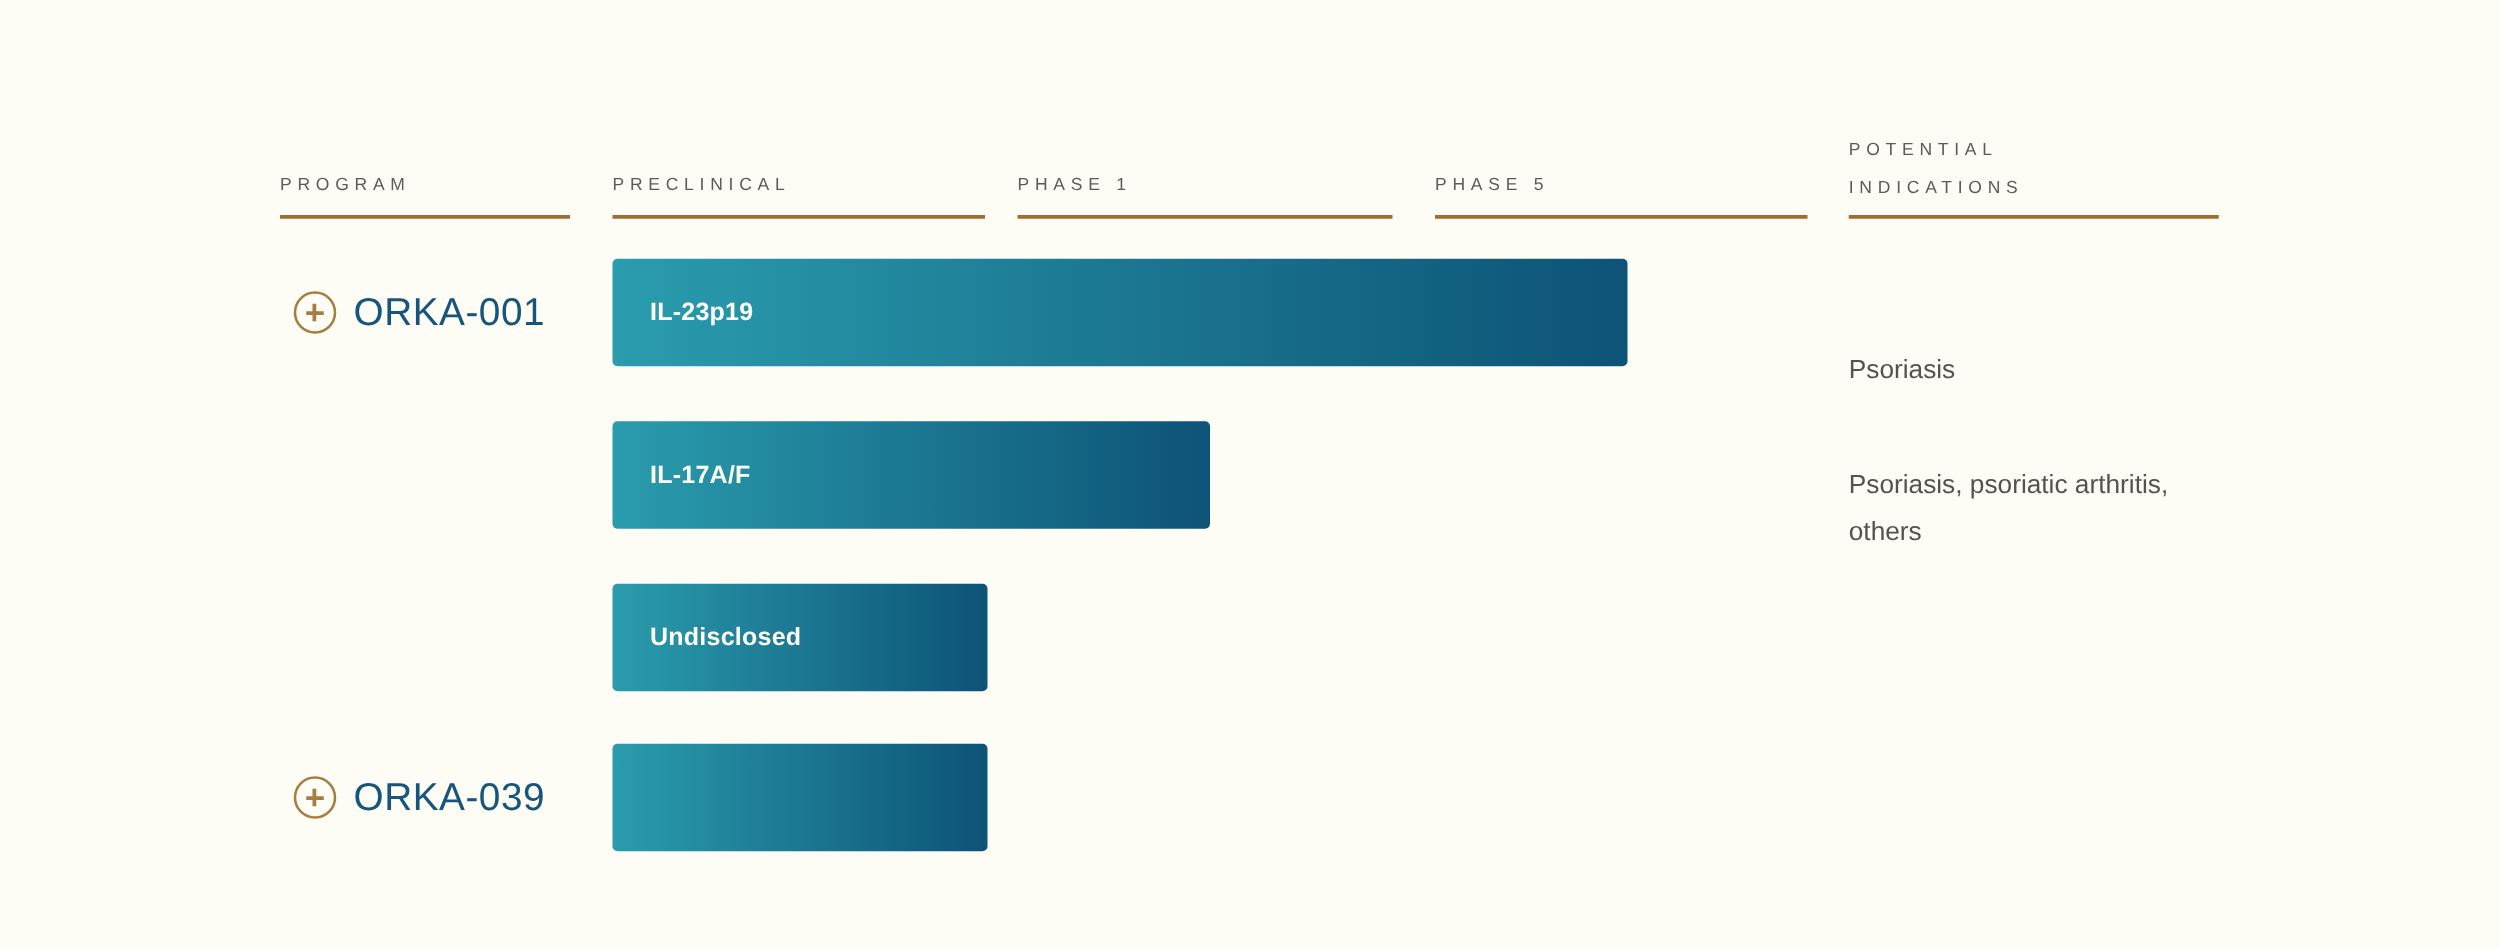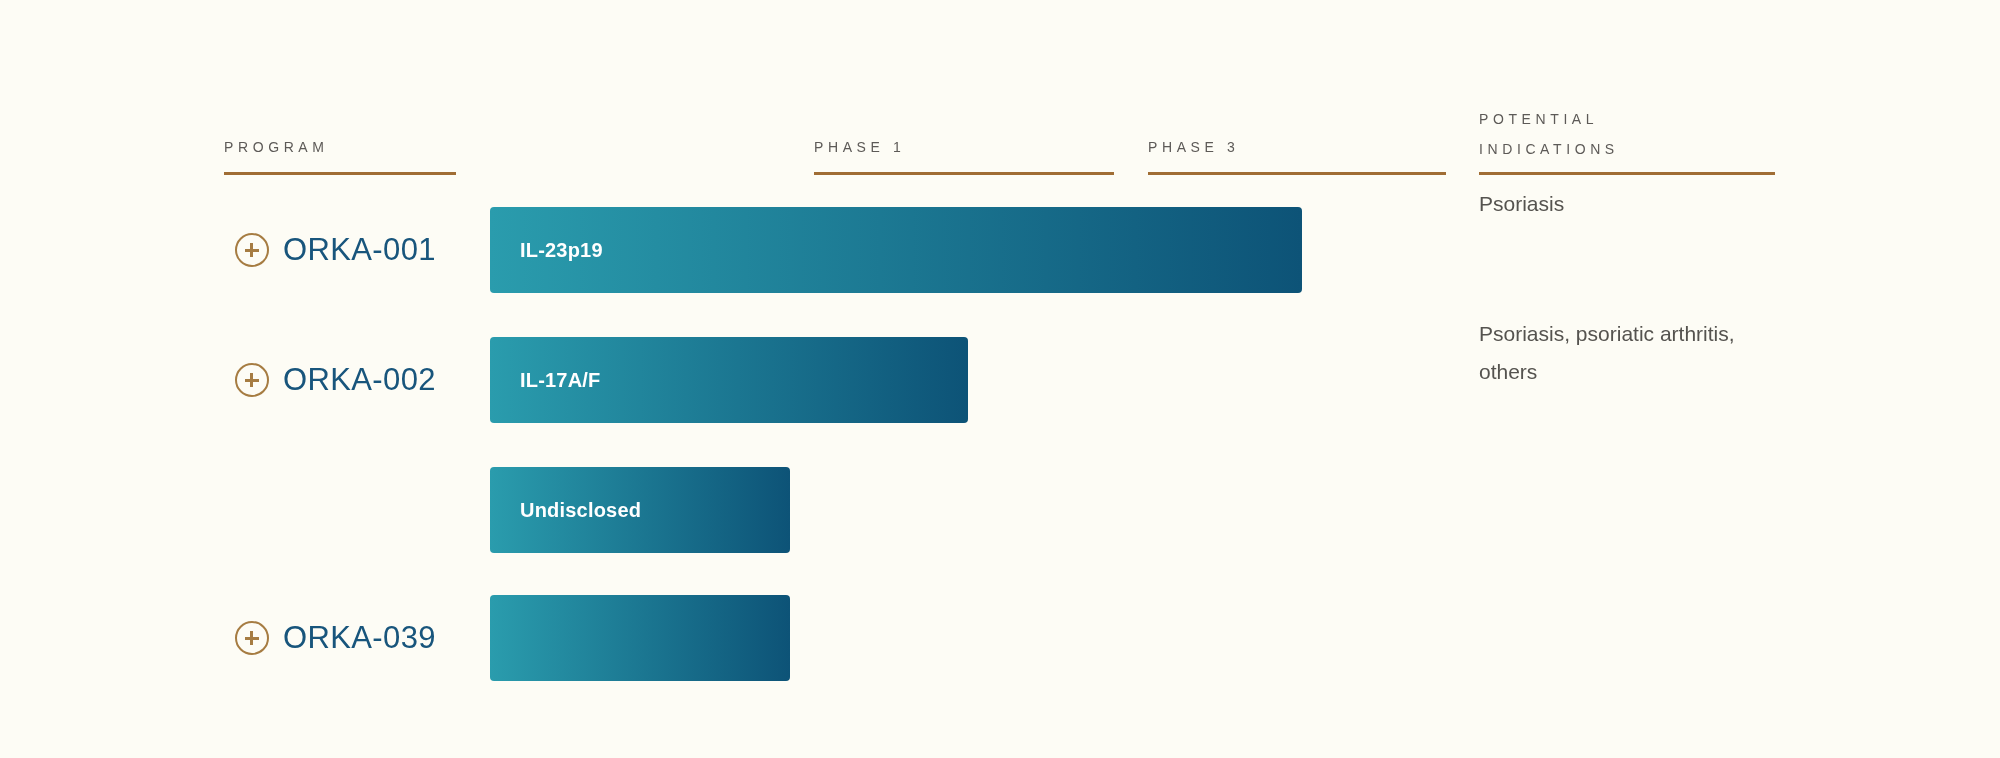--- a/index.html
+++ b/index.html
@@ -138,48 +138,52 @@
   }
 
   
   .indication {
     position: absolute;
     left: 1479px;
     width: 300px;
     top: 0;
     height: 130px;
     display: flex;
-    align-items: flex-start;
+    align-items: flex-end;
   }
   .indication .text {
     font-size: 21px;
     line-height: 38px;
     color: #55534f;
   }
 </style>
 </head>
 <body>
 
 <div class="pipeline">
 
   <div class="header-row">
 
     <div class="col-head" id="head-program">
       <div class="label">PROGRAM</div>
       <div class="rule"></div>
     </div>
 
+    <div class="col-head" id="head-preclin">
+      <div class="label">PRECLINICAL</div>
+      <div class="rule"></div>
+    </div>
 
     <div class="col-head" id="head-phase1">
       <div class="label">PHASE 1</div>
       <div class="rule"></div>
     </div>
 
     <div class="col-head" id="head-phase2">
-      <div class="label">PHASE 3</div>
+      <div class="label">PHASE 5</div>
       <div class="rule"></div>
     </div>
 
     <div class="col-head" id="head-potential">
       <div class="label">POTENTIAL
 INDICATIONS</div>
       <div class="rule"></div>
     </div>
 
   </div>
@@ -191,24 +195,20 @@
     </div>
     <div class="bar" id="bar-0" style="left: 490px; width: 812px;">
       <span class="bar-label">IL-23p19</span>
     </div>
     <div class="indication">
       <span class="text">Psoriasis</span>
     </div>
   </div>
 
   <div class="row" id="row-1">
-    <div class="program-cell">
-      <span class="plus-icon"></span>
-      <span class="program-name">ORKA-002</span>
-    </div>
     <div class="bar" id="bar-1" style="left: 490px; width: 478px;">
       <span class="bar-label">IL-17A/F</span>
     </div>
     <div class="indication">
       <span class="text">Psoriasis, psoriatic arthritis, others</span>
     </div>
   </div>
 
   <div class="row" id="row-2">
     <div class="bar" id="bar-2" style="left: 490px; width: 300px;">

